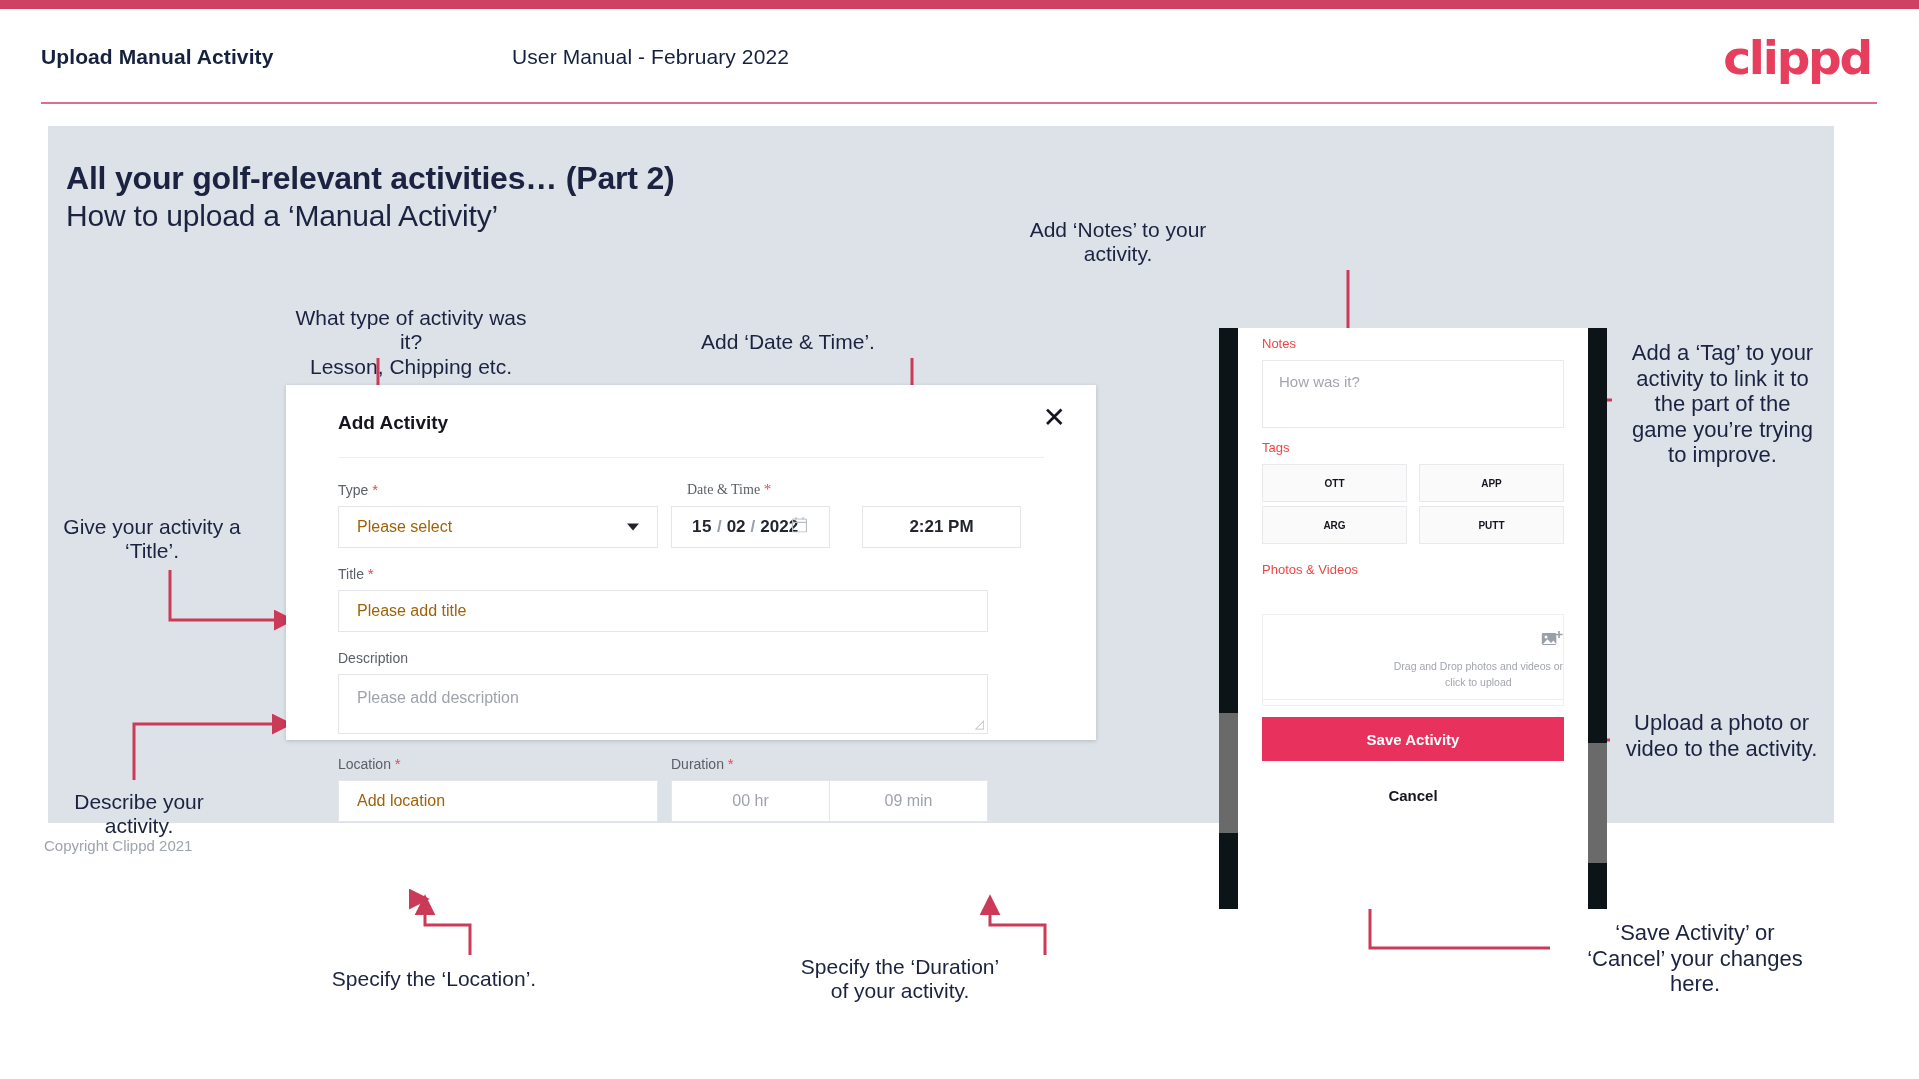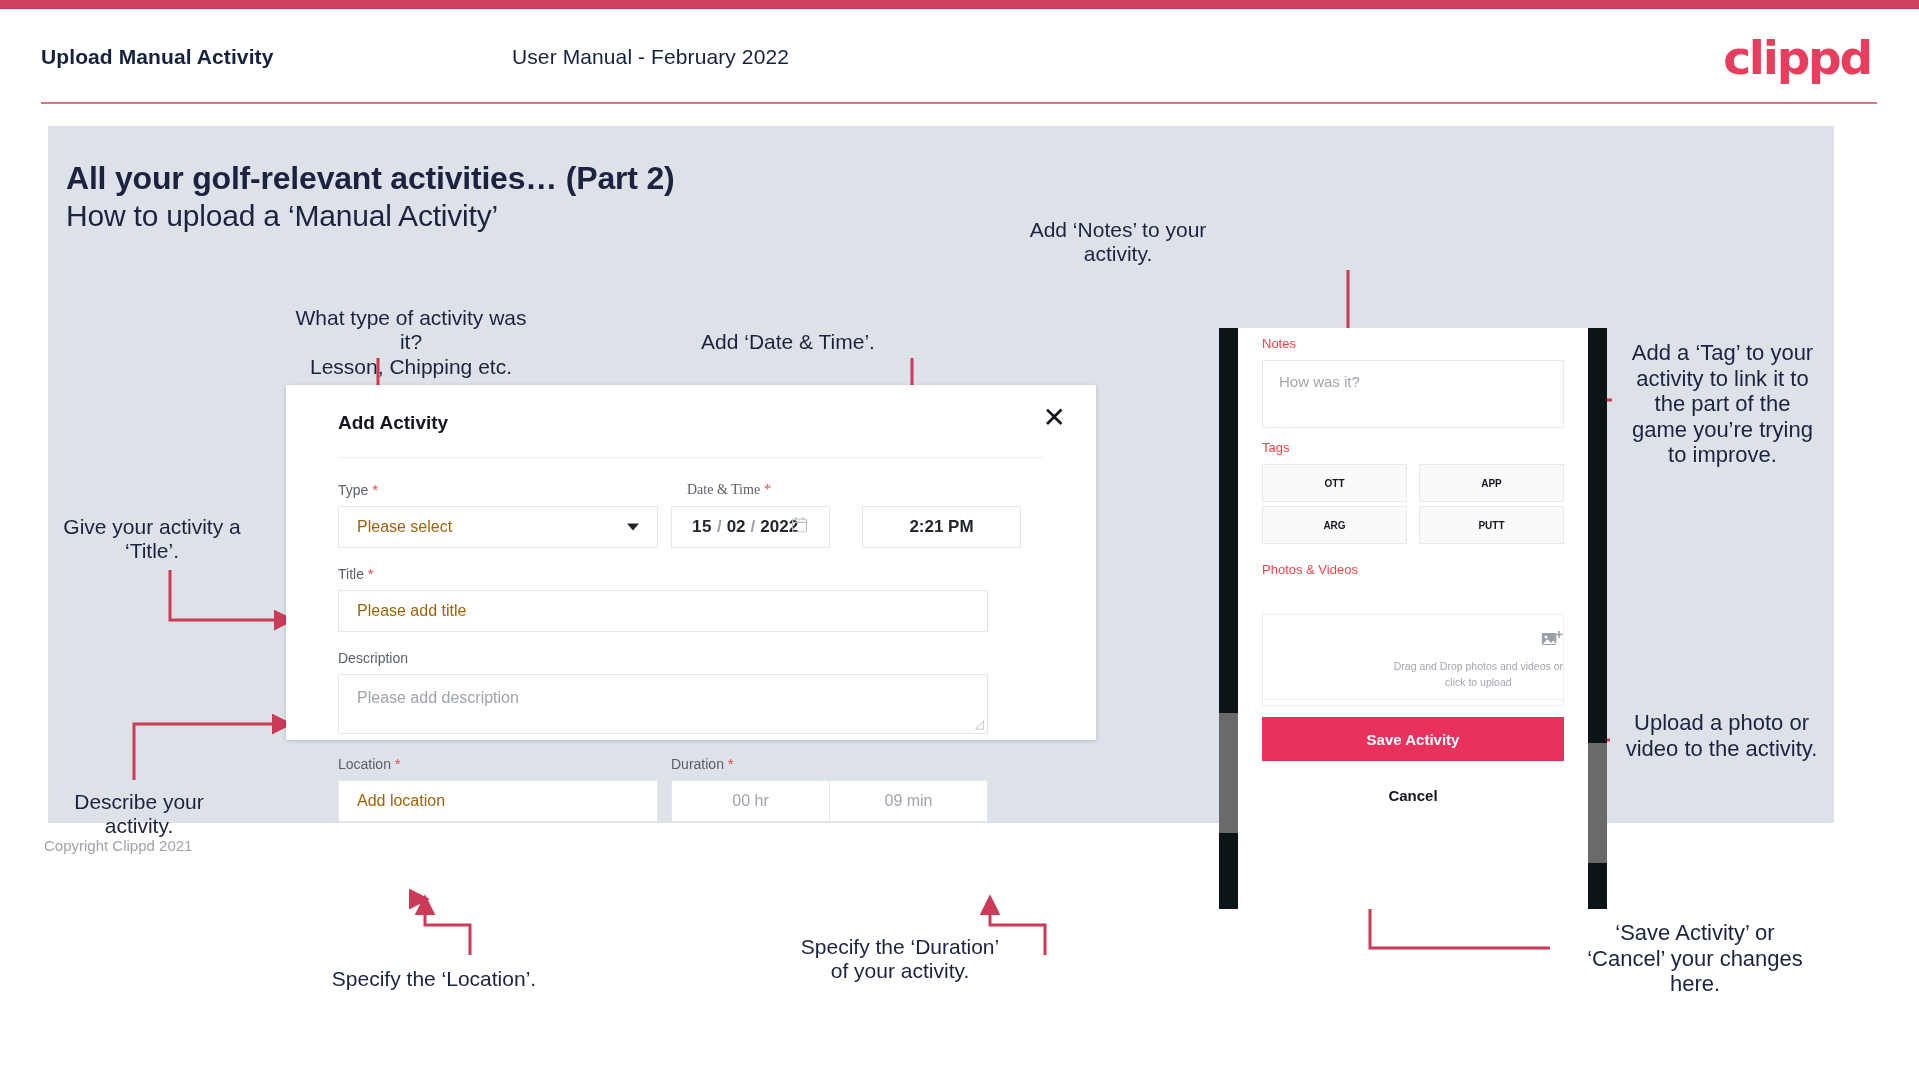--- a/index.html
+++ b/index.html
@@ -196,21 +196,21 @@
   <div class="ann center" style="left:286px; top:306px; width:250px;">What type of activity was it?<br>Lesson, Chipping etc.</div>
 
   <div class="ann center" style="left:668px; top:330px; width:240px;">Add ‘Date &amp; Time’.</div>
 
   <div class="ann center" style="left:44px; top:515px; width:216px;">Give your activity a<br>‘Title’.</div>
 
   <div class="ann center" style="left:44px; top:790px; width:190px;">Describe your<br>activity.</div>
 
   <div class="ann center" style="left:314px; top:967px; width:240px;">Specify the ‘Location’.</div>
 
-  <div class="ann center" style="left:790px; top:935px; width:220px;">Specify the ‘Duration’<br>of your activity.</div>
+  <div class="ann center" style="left:790px; top:955px; width:220px;">Specify the ‘Duration’<br>of your activity.</div>
 
   <div class="ann center" style="left:1018px; top:218px; width:200px;">Add ‘Notes’ to your<br>activity.</div>
 
   <div class="ann center big" style="left:1620px; top:340px; width:205px;">Add a ‘Tag’ to your<br>activity to link it to<br>the part of the<br>game you’re trying<br>to improve.</div>
 
   <div class="ann center big" style="left:1614px; top:710px; width:215px;">Upload a photo or<br>video to the activity.</div>
 
   <div class="ann center big" style="left:1560px; top:920px; width:270px;">‘Save Activity’ or<br>‘Cancel’ your changes<br>here.</div>
 
   <svg class="arrows" viewBox="0 0 1919 1079">

